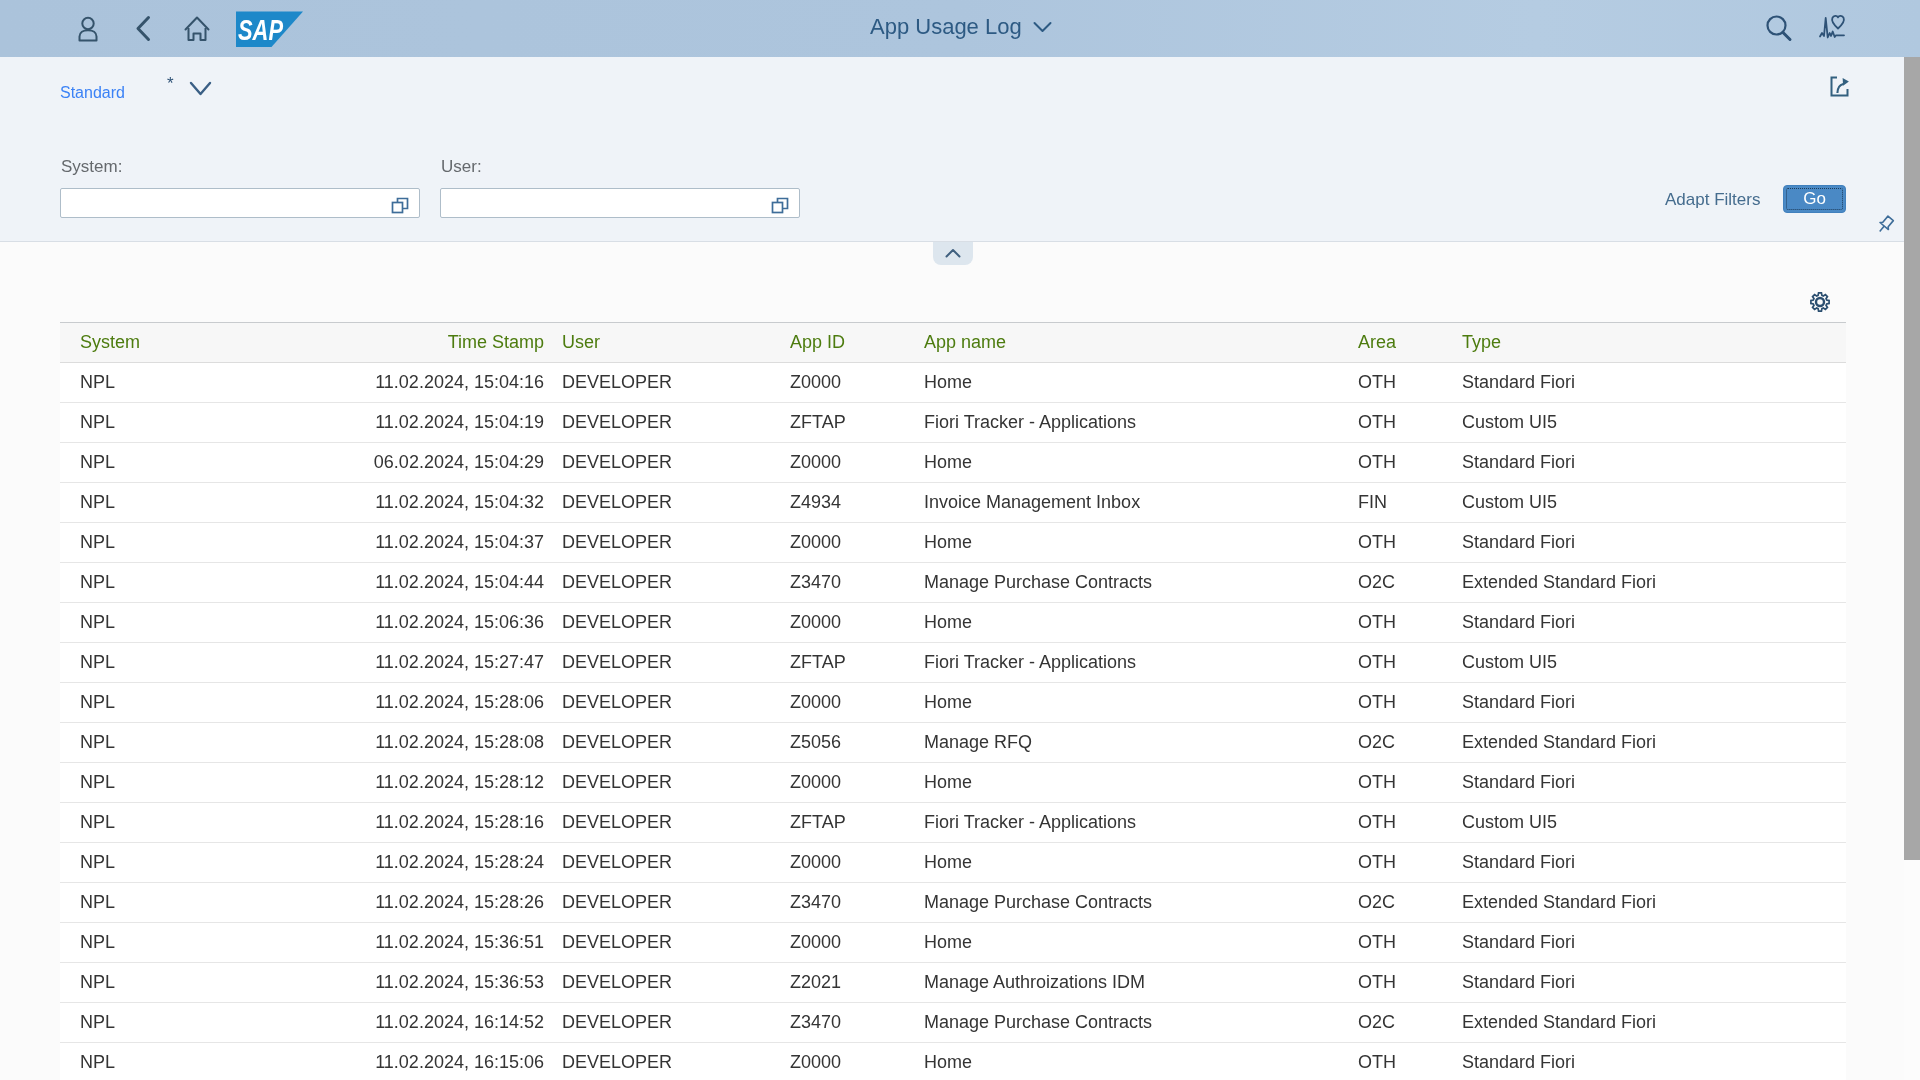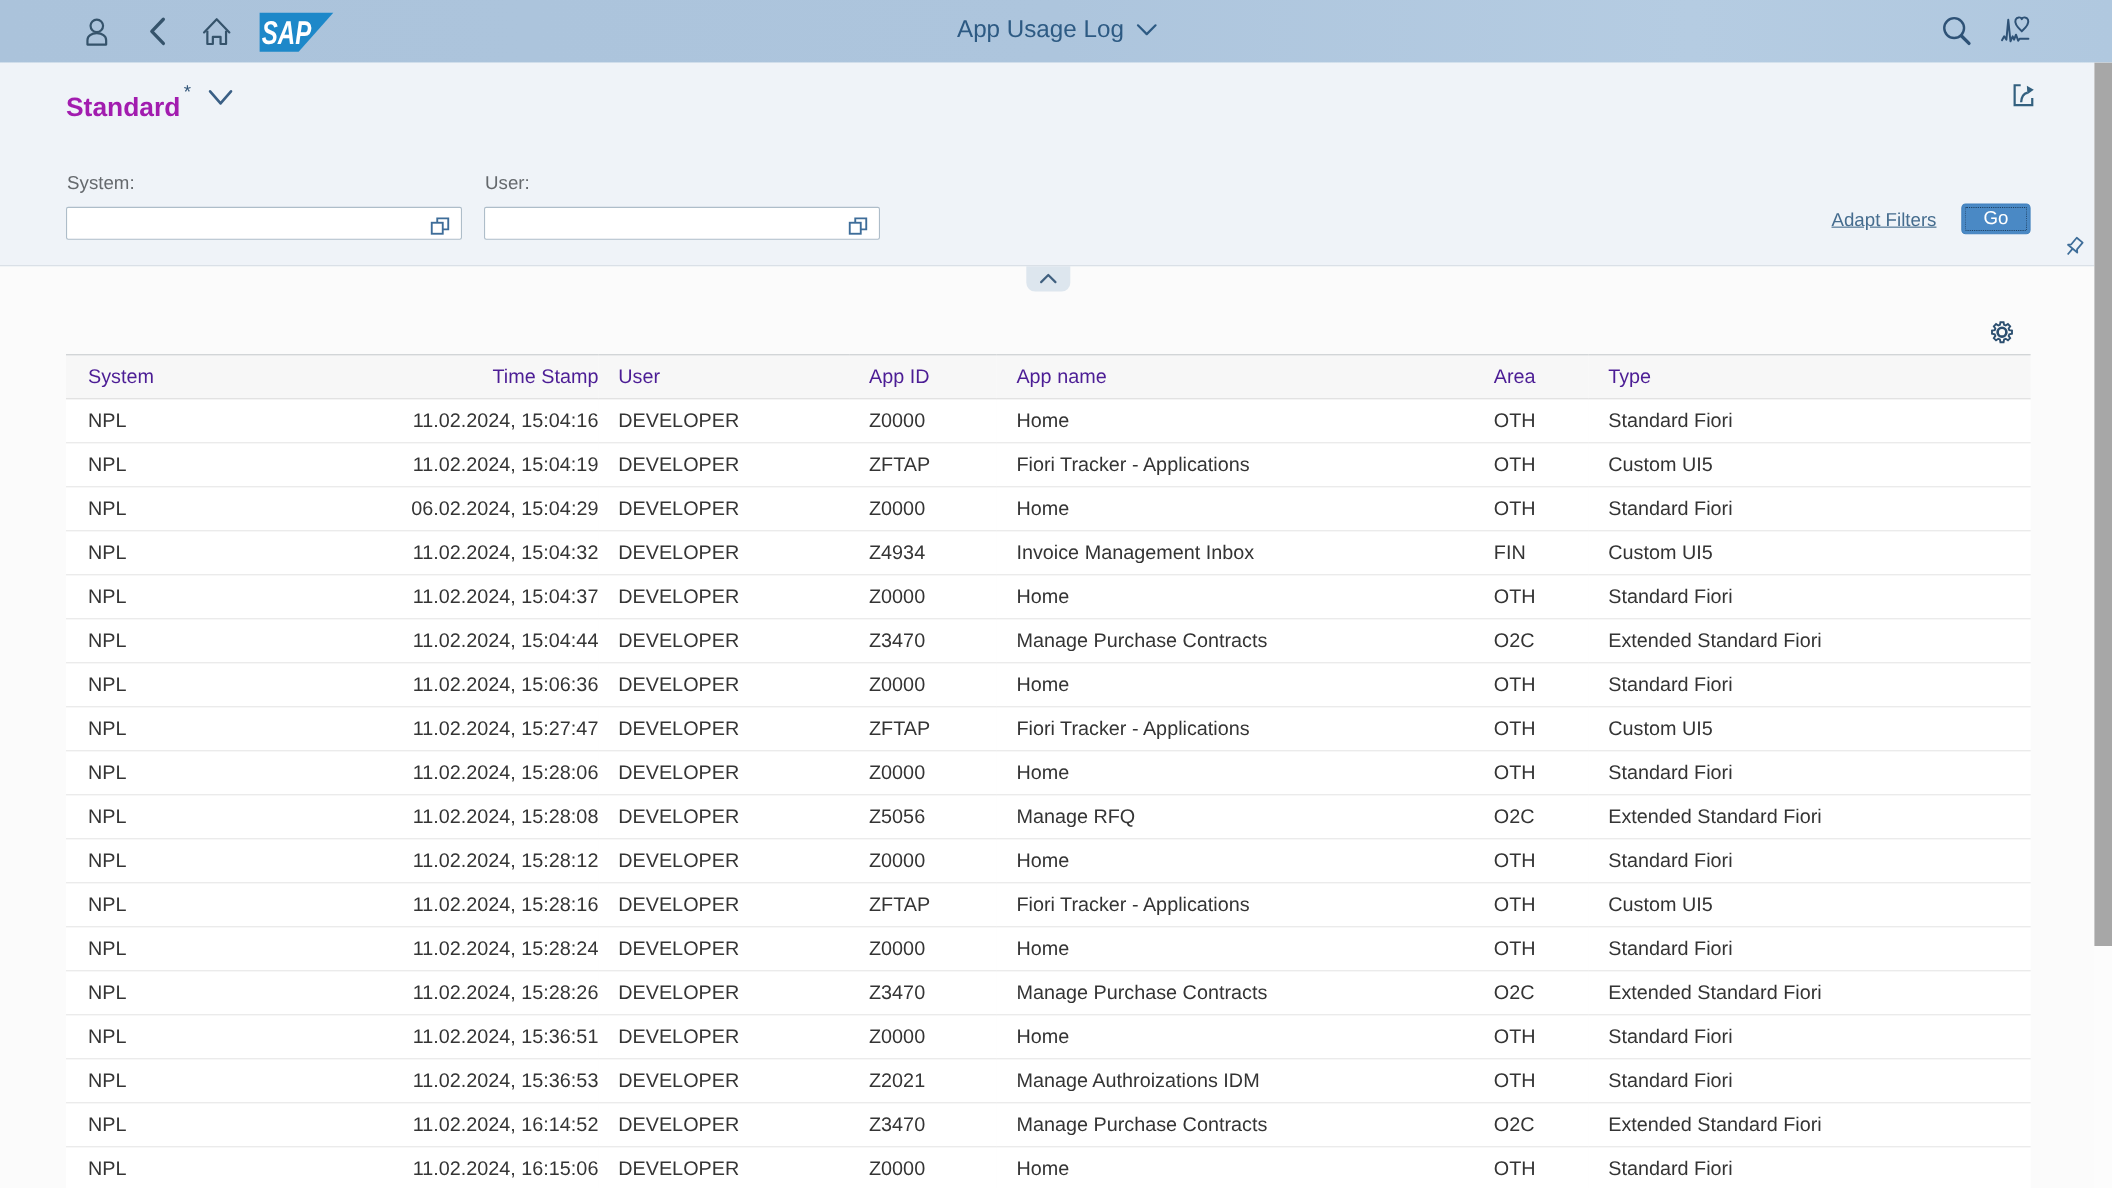--- a/index.html
+++ b/index.html
@@ -4,33 +4,33 @@
 <style>
 * { margin:0; padding:0; box-sizing:border-box; }
 html,body { width:1920px; height:1080px; overflow:hidden; font-family:"Liberation Sans",sans-serif; }
 body { position:relative; background:#fbfbfb; }
 .abs { position:absolute; }
 
 .shell { left:0; top:0; width:1920px; height:57px; background:linear-gradient(90deg,#abc3db 0%,#adc5dd 50%,#b5cce2 80%,#b0c8df 100%); }
 .shelltitle { left:870px; top:0; height:67px; line-height:53px; font-size:22px; color:#2d5a83; }
 
 .sect1 { left:0; top:57px; width:1904px; height:185px; background:#eff3f8; border-bottom:1px solid #d8dee5; }
-.vtitle { left:60px; top:84px; font-size:24px; color:#a21caf;font-weight:bold; }
+.vtitle { left:60px; top:84px; font-size:16px; color:#3b82f6; }
 .vstar { left:167px; top:74px; font-size:17px; color:#2f5377; }
 .flabel { top:157px; font-size:17px; color:#65696d; }
 .finput { top:188px; width:360px; height:30px; background:#fff; border:1px solid #aebdc9; border-radius:2px; }
-.adapt { left:1665px; top:190px; font-size:17px; color:#456c8e;text-decoration:underline; }
+.adapt { left:1665px; top:190px; font-size:17px; color:#456c8e; }
 .gobtn { left:1783px; top:185px; width:63px; height:28px; background:#4a89c5; border:1px solid #4180bd; border-radius:4px; color:#fff; font-size:17px; text-align:center; line-height:26px; }
 .gobtn::after { content:""; position:absolute; left:2px; top:2px; right:2px; bottom:2px; border:1px dotted #1c3c5c; border-radius:2px; }
 
 .collbtn { left:933px; top:242px; width:40px; height:23px; background:#dde6ee; border-radius:0 0 8px 8px; }
 
 .tblwrap { left:60px; top:322px; width:1786px; }
 table { border-collapse:collapse; table-layout:fixed; width:1786px; font-size:18px; color:#343434; }
-th { font-weight:normal; color:#4c1d95; text-align:left; background:#f7f7f7; height:40px; padding:0; border-top:1px solid #c8cbce; border-bottom:1px solid #dcdcdc; }
+th { font-weight:normal; color:#4d7c0f; text-align:left; background:#f7f7f7; height:40px; padding:0; border-top:1px solid #c8cbce; border-bottom:1px solid #dcdcdc; }
 td { height:40px; padding:0; background:#fff; border-bottom:1px solid #e6e6e6; white-space:nowrap; overflow:hidden; }
 .c1 { padding-left:20px; }
 .c2 { text-align:right; }
 .c3 { padding-left:18px; }
 .c4 { padding-left:18px; }
 .c5 { padding-left:18px; }
 .c6 { padding-left:18px; }
 .c7 { padding-left:18px;margin-top:24px; }
 
 .sbar { left:1904px; top:57px; width:16px; height:1023px; background:#fcfcfc; }

